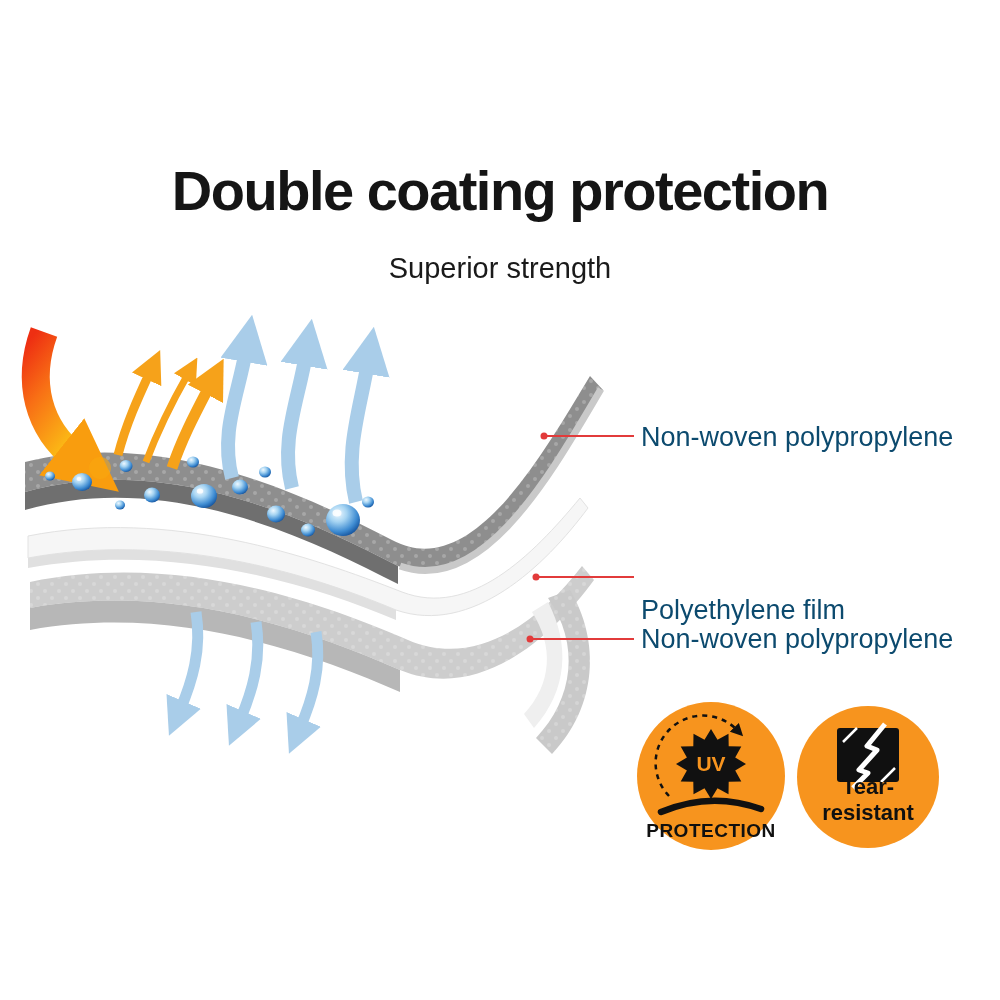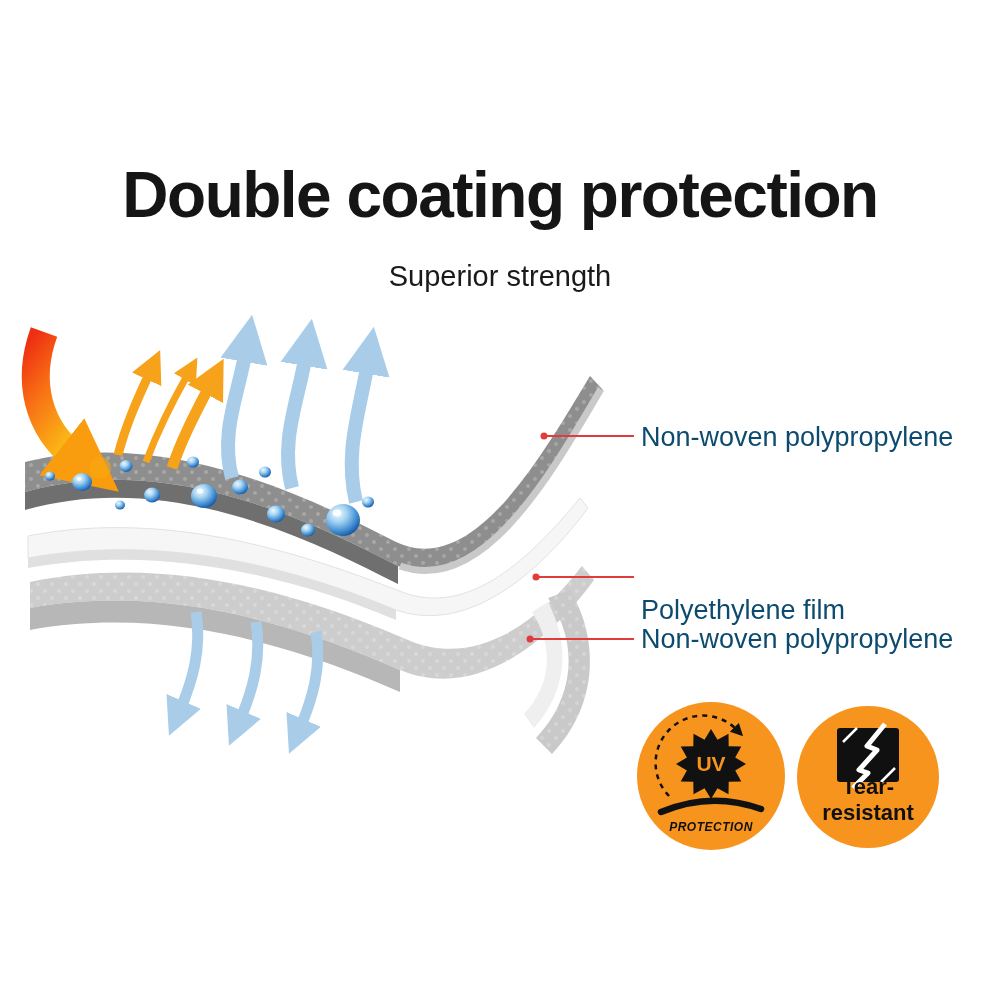--- a/index.html
+++ b/index.html
@@ -3,24 +3,24 @@
 <meta charset="utf-8">
 <style>
   html,body{margin:0;padding:0;}
   body{
     width:1000px;height:1000px;position:relative;overflow:hidden;
     background:#ffffff;color:#111;
     font-family:"Liberation Sans", sans-serif;
   }
   .page-title{
     position:absolute;top:158px;left:0;width:1000px;text-align:center;
-    font-size:64px;font-weight:bold;letter-spacing:-1.5px;color:#151515;
+    font-size:56px;font-weight:bold;letter-spacing:-1.5px;color:#151515;
   }
   .subtitle{
-    position:absolute;top:260px;left:0;width:1000px;text-align:center;
+    position:absolute;top:252px;left:0;width:1000px;text-align:center;
     font-size:29px;color:#1a1a1a;
   }
   .diagram{position:absolute;left:0;top:0;}
   .callout-label{
     position:absolute;left:641px;font-size:27px;color:#0c4a6e;white-space:nowrap;
   }
   .callout-line{stroke:var(--callout-red,#E23B3B);stroke-width:2;}
   .callout-dot{fill:var(--callout-red,#E23B3B);}
   .blue-arrow{stroke:var(--arrow-blue,#A9CDE9);fill:none;}
   .marker-blue{fill:var(--arrow-blue,#A9CDE9);}
@@ -31,21 +31,21 @@
     position:absolute;border-radius:50%;
     background:var(--badge-orange,#F7941E);
   }
   #uv-badge{left:637px;top:702px;width:148px;height:148px;}
   #tear-badge{left:797px;top:706px;width:142px;height:142px;}
   .badge-icon{position:absolute;left:0;top:0;}
   .badge-caption{
     position:absolute;left:0;width:100%;text-align:center;
     font-weight:bold;color:#101010;
   }
-  #uv-badge .badge-caption{bottom:16px;font-size:12px;letter-spacing:.5px;font-style:italic;}
+  #uv-badge .badge-caption{bottom:8px;font-size:19px;letter-spacing:.5px;}
   #tear-badge .badge-caption{bottom:22px;font-size:22px;}
 </style>
 </head>
 <body>
 
 <div class="page-title">Double coating protection</div>
 <div class="subtitle">Superior strength</div>
 
 <svg class="diagram" width="1000" height="1000" viewBox="0 0 1000 1000" aria-hidden="true">
   <defs>

